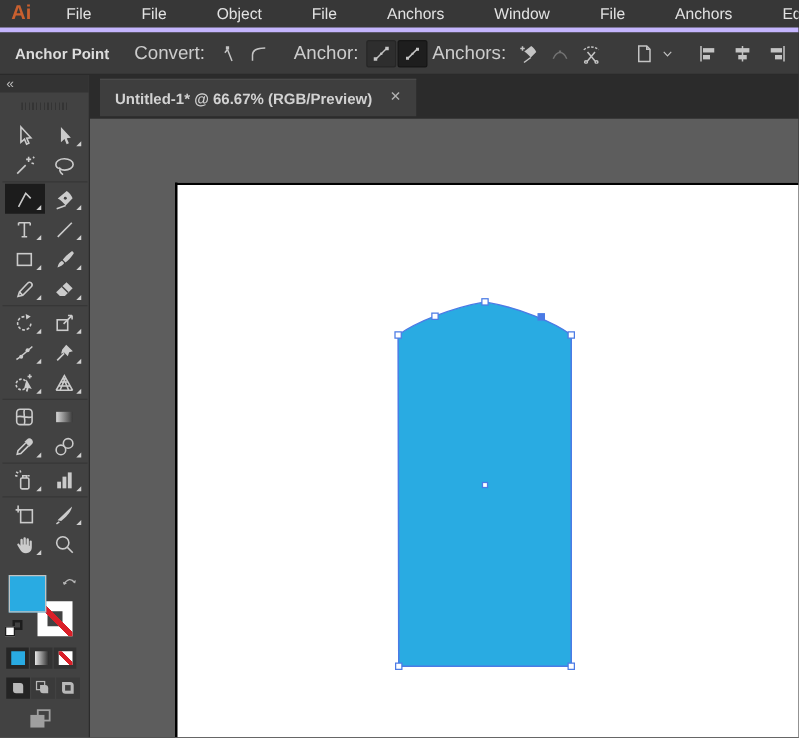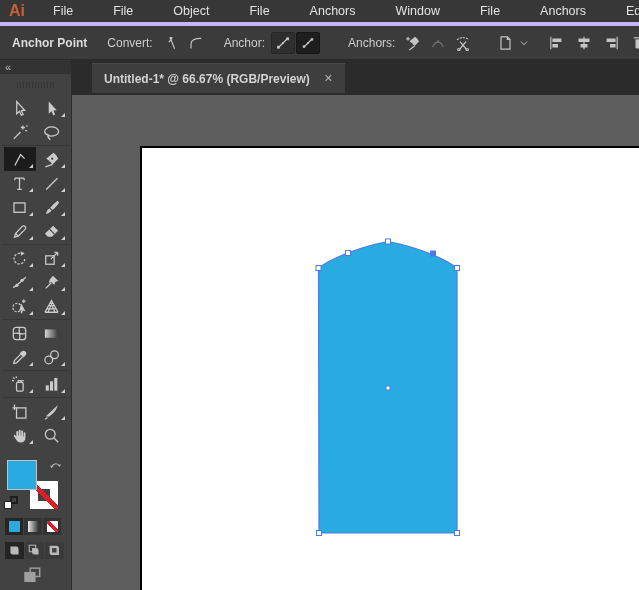--- a/index.html
+++ b/index.html
@@ -22,21 +22,21 @@
   .mbar-ic{width:20px;height:17px;color:#b9b9b9;}
   .mbar-ic.small{width:13px;}
 
   
   #controlbar{position:absolute;left:0;top:26px;width:639px;height:34px;background:#3b3b3b;
               display:flex;align-items:center;border-bottom:1px solid #2a2a2a;box-sizing:border-box;overflow:hidden;}
   #cb-grip{width:6px;height:26px;margin-left:2px;
            background:repeating-linear-gradient(0deg,#2f2f2f 0 2px,transparent 2px 4px);
            background-size:3px 100%;background-repeat:repeat-y;background-position:1px 0;}
   #cb-title{font-size:12px;font-weight:bold;color:#dcdcdc;margin-left:10px;white-space:nowrap;}
-  .cb-label{font-size:12px;color:#cccccc;white-space:nowrap;}
+  .cb-label{font-size:15px;color:#cccccc;white-space:nowrap;}
   .cb-btn{width:24px;height:22px;color:#c4c4c4;display:flex;align-items:center;justify-content:center;border-radius:2px;}
   .cb-btn svg{width:16px;height:16px;}
   .cb-btn.boxed{background:#2e2e2e;border:1px solid #262626;box-sizing:border-box;}
   .cb-btn.active{background:#1e1e1e;border:1px solid #161616;}
   .cb-btn.disabled{opacity:.4;}
   .cb-group{display:flex;gap:1px;}
 
   
   #toolpanel{position:absolute;left:0;top:60px;width:72px;height:530px;background:#424242;
              border-right:1px solid #2c2c2c;box-sizing:border-box;}
@@ -75,21 +75,21 @@
   .chip-none::after{content:'';position:absolute;inset:0;
       background:linear-gradient(45deg,transparent 40%,#da1f28 40%,#da1f28 60%,transparent 60%);}
   #mode-row{position:absolute;left:5px;top:86px;display:flex;gap:1px;}
   .mode-btn{width:19px;height:17px;background:#3a3a3a;display:flex;align-items:center;justify-content:center;color:#b9b9b9;}
   .mode-btn.on{background:#242424;}
   .mode-btn svg{width:13px;height:13px;}
   #screen-mode{position:absolute;left:20px;top:110px;width:24px;height:19px;color:#9f9f9f;}
 
   
   #tabbar{position:absolute;left:72px;top:60px;width:567px;height:35px;background:#2b2b2b;}
-  #doc-tab{position:absolute;left:20px;top:3px;height:30px;background:#3e3e3e;
+  #doc-tab{position:absolute;left:8px;top:3px;height:30px;background:#3e3e3e;
            display:flex;align-items:center;padding:0 12px;border-top:1px solid #4a4a4a;box-sizing:border-box;}
   #tab-title{font-size:12px;font-weight:bold;color:#d2d2d2;white-space:nowrap;}
   #tab-close{margin-left:14px;color:#b2b2b2;font-size:11px;line-height:11px;}
 
   
   #canvas{position:absolute;left:72px;top:95px;width:567px;height:495px;background:#5d5d5d;overflow:hidden;}
   #artboard{position:absolute;left:68px;top:51px;width:500px;height:445px;background:#ffffff;
             border-left:2px solid #000;border-top:2px solid #000;box-sizing:content-box;}
   #shape-svg{position:absolute;left:0;top:0;width:567px;height:495px;}
 </style>
@@ -143,21 +143,21 @@
         </span>
         <span class="cb-btn boxed active">
           <svg viewBox="0 0 16 16" xmlns="http://www.w3.org/2000/svg">
             <path d="M4.5 11.5 L11.5 4.5" stroke="currentColor" fill="none" stroke-width="1.2"></path>
             <rect x="2.8" y="10.4" width="2.4" height="2.4" fill="currentColor"></rect>
             <rect x="10.8" y="3.2" width="2.4" height="2.4" fill="currentColor"></rect>
             <rect x="7.2" y="7.2" width="1.6" height="1.6" fill="currentColor"></rect>
           </svg>
         </span>
       </span>
-    <span class="cb-label" style="margin-left:28px">Anchors:</span>
+    <span class="cb-label" style="margin-left:4px">Anchors:</span>
     <span id="anchors-group" class="cb-group" style="margin-left:6px">
         <span class="cb-btn">
           <svg viewBox="0 0 16 16" xmlns="http://www.w3.org/2000/svg">
             <path d="M10 1.8 C11.8 3 13.2 4.6 14 6.6 L9.6 11 C8 9 6.4 7.4 4.4 6.2 Z" fill="currentColor"></path>
             <path d="M9.6 11 L4.2 15" stroke="currentColor" fill="none" stroke-width="1.2"></path>
             <path d="M3 2 v3.6 M1.2 3.8 h3.6" stroke="currentColor" fill="none" stroke-width="1.2"></path>
           </svg>
         </span>
         <span class="cb-btn disabled">
           <svg viewBox="0 0 16 16" xmlns="http://www.w3.org/2000/svg">

